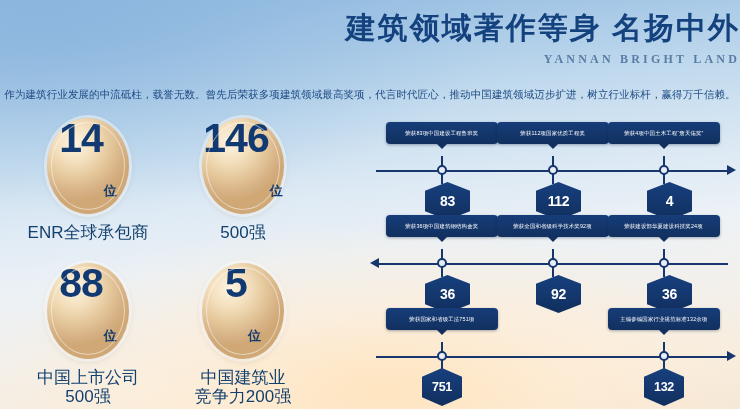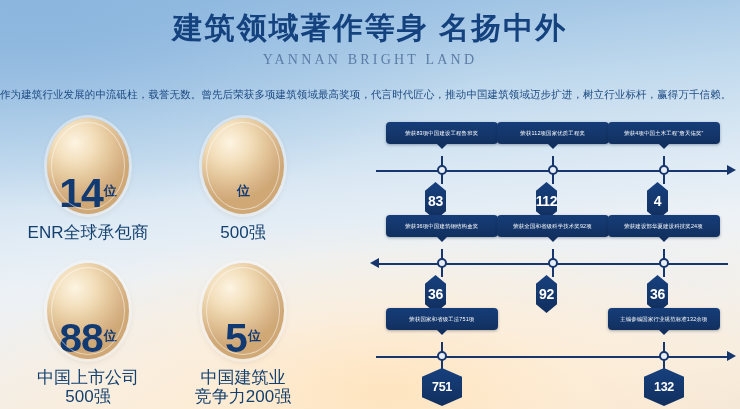--- a/index.html
+++ b/index.html
@@ -10,48 +10,48 @@
   }
   #stage{
     position:absolute;inset:0;width:740px;height:409px;overflow:hidden;
     background:
       radial-gradient(120% 90% at 52% 96%, rgba(255,228,190,0.95) 0%, rgba(255,236,211,0.55) 22%, rgba(229,236,243,0.18) 46%, rgba(255,255,255,0) 62%),
       radial-gradient(90% 70% at 6% 2%, #8cb6de 0%, rgba(140,182,222,0.35) 38%, rgba(255,255,255,0) 70%),
       linear-gradient(174deg,#8fb9e0 0%,#a6c8e6 14%,#c3dbee 30%,#dce9f4 46%,#edf2f6 60%,#f6f0e8 76%,#fbeedc 88%,#f7e6d2 100%);
   }
 
   
-  .hdr{position:absolute;left:0;top:8px;width:740px;text-align:center;}
+  .hdr{position:absolute;left:0;top:8px;width:740px;text-align:right;}
   .hdr h1{
     margin:0;font-size:30px;line-height:40px;font-weight:700;
     color:#14427e;letter-spacing:2px;
   }
   .hdr .en{
-    margin-top:4px;font-size:14px;letter-spacing:3.2px;color:#5b7ca5;
-    font-family:"Liberation Serif","DejaVu Serif",serif;font-weight:400;
+    margin-top:4px;font-size:12px;letter-spacing:3.2px;color:#5b7ca5;
+    font-family:"Liberation Serif","DejaVu Serif",serif;font-weight:700;
   }
   .desc{
-    position:absolute;left:0;top:86px;width:740px;text-align:left;
+    position:absolute;left:0;top:86px;width:740px;text-align:center;
     font-size:10.5px;line-height:16px;color:#1f4c84;letter-spacing:.1px;
     white-space:nowrap;
   }
 
   
   .stats{position:absolute;left:8px;top:118px;width:330px;height:285px;}
   .stat{position:absolute;width:160px;text-align:center;}
   .stat.p0{left:0;top:0}
   .stat.p1{left:155px;top:0}
   .stat.p2{left:0;top:145px}
   .stat.p3{left:155px;top:145px}
   .medal{
     width:82px;height:96px;margin:0 auto;border-radius:50%;
     background:
       radial-gradient(70% 60% at 34% 26%, #fdf4e2 0%, #f3dfbc 34%, #e4c79b 62%, #d6b184 86%, #cfa876 100%);
     box-shadow:0 0 0 3px rgba(255,255,255,.45), 0 2px 7px rgba(90,70,40,.18);
-    display:flex;align-items:flex-end;justify-content:center;
+    display:flex;align-items:flex-start;justify-content:center;
     position:relative;
   }
   .medal:after{
     content:"";position:absolute;inset:4px;border-radius:50%;
     border:1px solid rgba(255,255,255,.5);
   }
   .medal .num{
     font-size:41px;line-height:41px;font-weight:700;color:#123a72;
     letter-spacing:-1px;
   }
@@ -109,21 +109,21 @@
     position:absolute;left:50%;top:43px;margin-left:-5px;
     width:10px;height:10px;border-radius:50%;
     background:#e8eef6;border:2px solid #16366d;box-sizing:border-box;
   }
   .stem2{
     position:absolute;left:50%;top:52px;width:2px;height:10px;margin-left:-1px;
     background:#16366d;
   }
   .badge{
     position:absolute;left:50%;top:60px;margin-left:-17px;
-    width:21px;height:38px;
+    width:45px;height:38px;
     background:linear-gradient(180deg,#17407e 0%,#112f5e 100%);
     clip-path:polygon(50% 0%,100% 23%,100% 77%,50% 100%,0% 77%,0% 23%);
     display:flex;align-items:center;justify-content:center;
     color:#fff;font-size:14px;font-weight:700;letter-spacing:-.3px;
   }
   .badge.wide{width:40px;margin-left:-20px;font-size:12.5px;}
 </style>
 </head>
 <body>
 
@@ -143,20 +143,21 @@
         <span class="num">14</span>
         <span class="unit">位</span>
       </div>
       <div class="cap">
         <div>ENR全球承包商</div>
       </div>
     </div>
 
     <div class="stat p1">
       <div class="medal">
+        <span class="num">146</span>
         <span class="unit">位</span>
       </div>
       <div class="cap">
         <div>500强</div>
       </div>
     </div>
 
     <div class="stat p2">
       <div class="medal">
         <span class="num">88</span>

